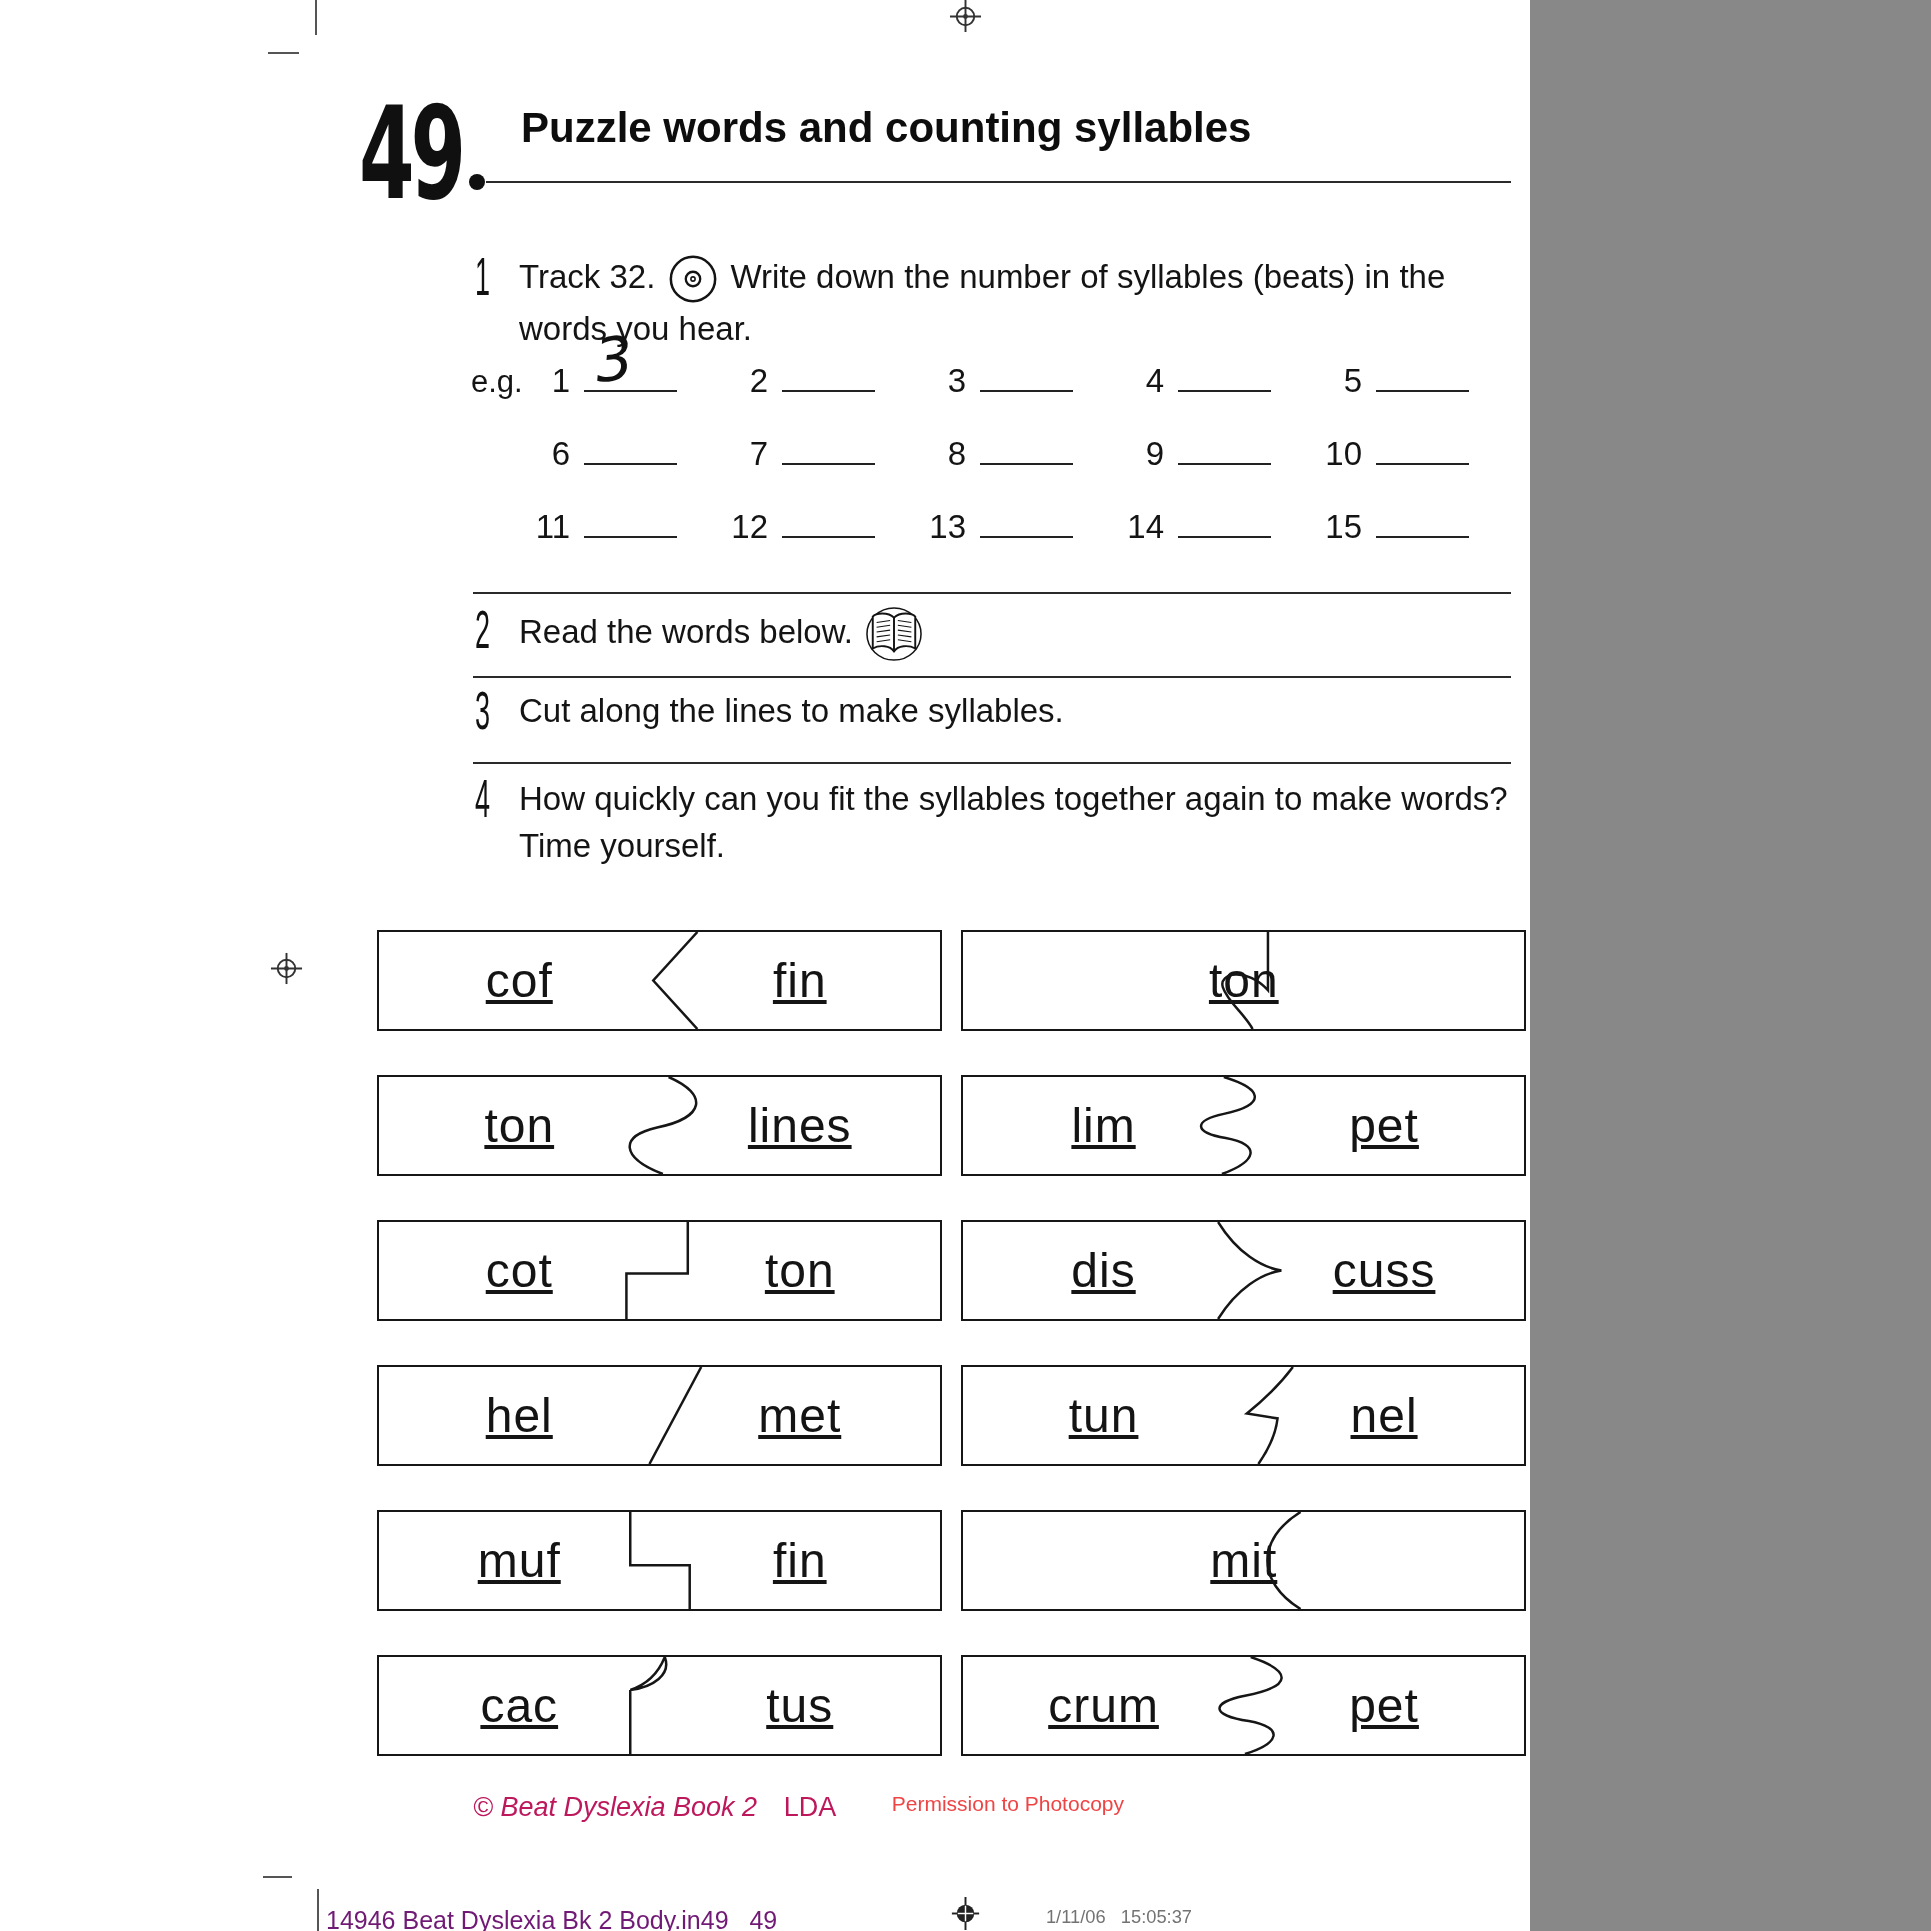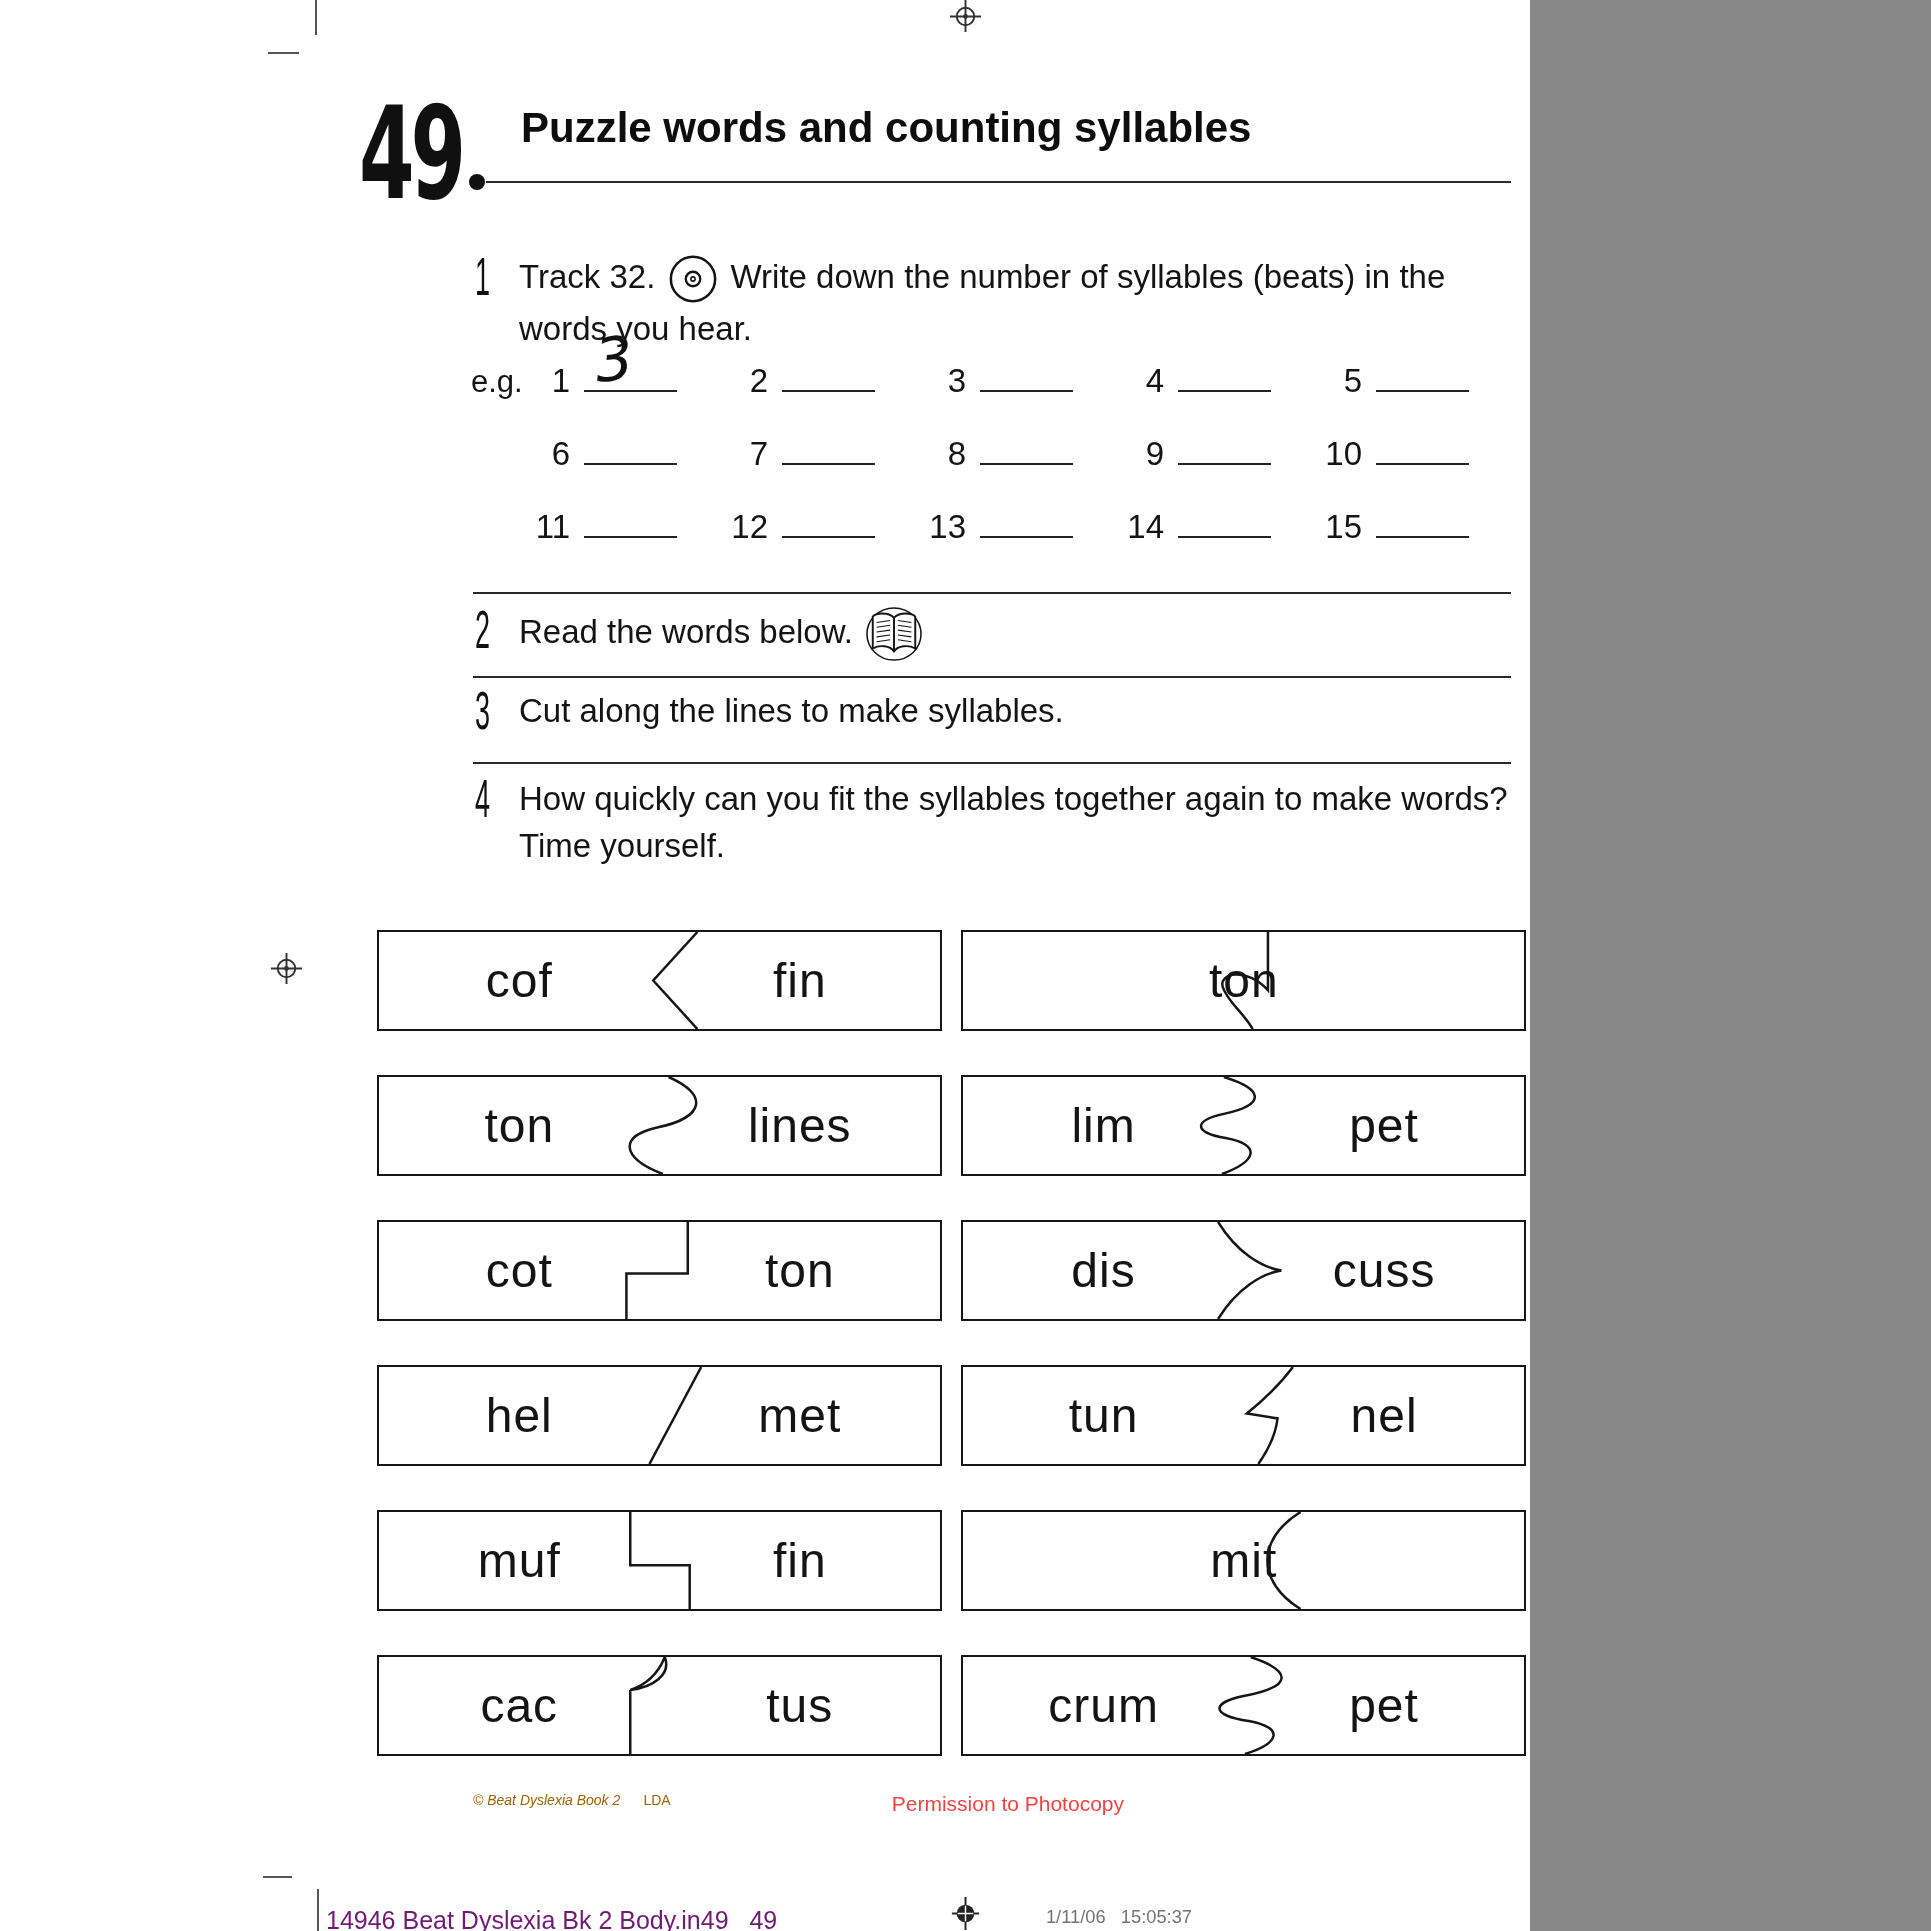--- a/index.html
+++ b/index.html
@@ -47,26 +47,26 @@
   
   .cards-grid{
     position:absolute; left:377px; top:930px;
     display:grid; grid-template-columns:565px 565px; column-gap:19.3px; row-gap:44px;
   }
   .card{
     position:relative; height:97px; border:2.9px solid #161616; background:#fff;
     display:flex; align-items:center;
   }
   .card .syl{
-    flex:1 1 50%; text-align:center; font-size:48px; color:#141414; letter-spacing:1px;
+    flex:1 1 50%; text-align:center; font-size:48px; color:#141414; letter-spacing:1px;text-decoration:underline;
   }
   .card svg.cut{position:absolute; left:0; top:0; width:100%; height:100%;}
   .card svg.cut path{stroke:#161616; stroke-width:2.6; fill:none;}
   
-  .footer-left{position:absolute; left:473px; top:1792px; font-size:14px; color:#a16207;}
+  .footer-left{position:absolute; left:473px; top:1792px; font-size:27px; color:#be185d;}
   .footer-left .book{font-style:italic;}
   .footer-left .pub{margin-left:19.3px; font-style:normal;}
   .footer-right{position:absolute; right:406px; top:1792px; font-size:21px; color:#ef4444;}
   
   .print-left{position:absolute; left:326px; top:1906px; font-size:25px; white-space:pre; color:#701a75;}
   .print-right{position:absolute; right:338px; top:1906px; font-size:18.3px; white-space:pre; color:#737373;}
   .print-rule-l{position:absolute; left:317px; top:1889px; width:1.9px; height:42px; background:#555;}
   .print-rule-r{position:absolute; left:1620px; top:1889px; width:1.9px; height:42px; background:#555;}
 </style>
 </head>

